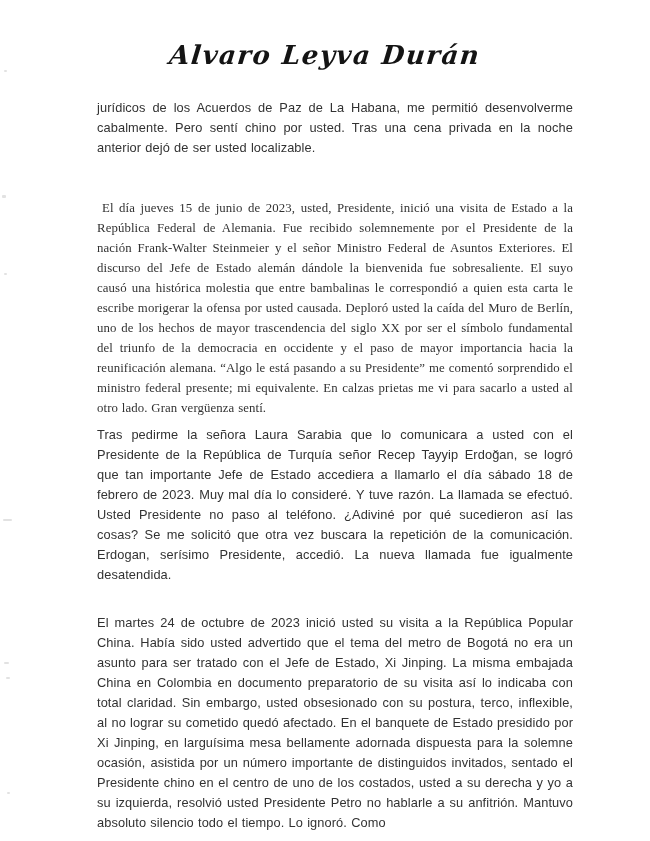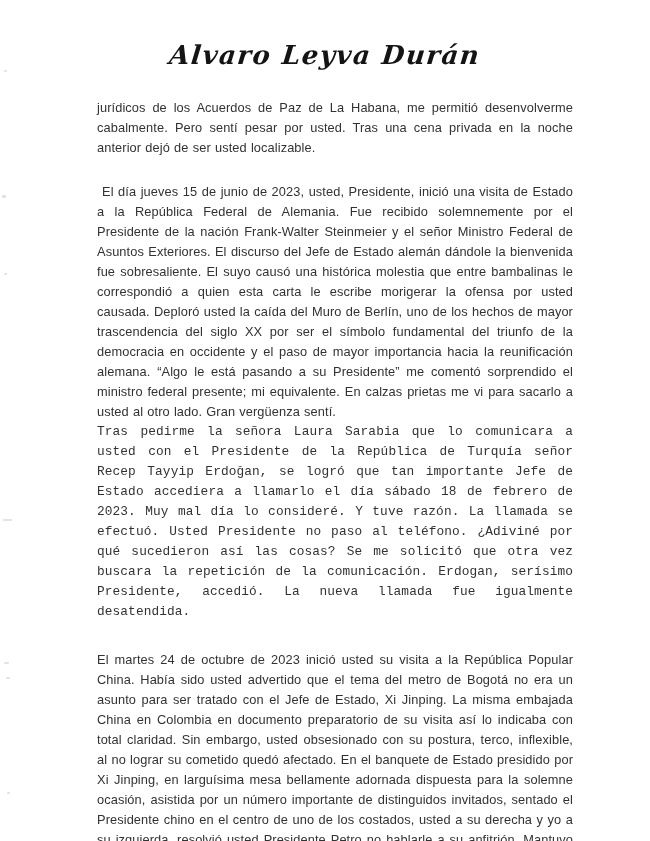--- a/index.html
+++ b/index.html
@@ -38,39 +38,39 @@
   }
   .body-text p {
     margin: 0;
     font-size: 12.8px;
     line-height: 20px;
     text-align: justify;
     color: #323232;
     letter-spacing: 0.1px;
     word-spacing: 0.5px;
   }
-  p.para-2 { margin-top: 24px; text-indent: 5px; }
-  p.para-3 { margin-top: 0; font-family: Liberation Mono, monospace; }
+  p.para-2 { margin-top: 40px; text-indent: 5px; font-family: Liberation Serif, serif; }
+  p.para-3 { margin-top: 7px; }
   p.para-4 { margin-top: 28px; }
   .smudge {
     position: absolute;
     background: #d2d2d2;
     opacity: 0.65;
     border-radius: 1px;
   }
 </style>
 </head>
 <body>
 
 <div class="page">
 
   <h1 class="signature-header">Alvaro Leyva Durán</h1>
 
   <div class="body-text">
-    <p class="para-1">jurídicos de los Acuerdos de Paz de La Habana, me permitió desenvolverme cabalmente. Pero sentí pesar por usted. Tras una cena privada en la noche anterior dejó de ser usted localizable.</p>
+    <p class="para-1">jurídicos de los Acuerdos de Paz de La Habana, me permitió desenvolverme cabalmente. Pero sentí chino por usted. Tras una cena privada en la noche anterior dejó de ser usted localizable.</p>
     <p class="para-2">El día jueves 15 de junio de 2023, usted, Presidente, inició una visita de Estado a la República Federal de Alemania. Fue recibido solemnemente por el Presidente de la nación Frank-Walter Steinmeier y el señor Ministro Federal de Asuntos Exteriores. El discurso del Jefe de Estado alemán dándole la bienvenida fue sobresaliente. El suyo causó una histórica molestia que entre bambalinas le correspondió a quien esta carta le escribe morigerar la ofensa por usted causada. Deploró usted la caída del Muro de Berlín, uno de los hechos de mayor trascendencia del siglo XX por ser el símbolo fundamental del triunfo de la democracia en occidente y el paso de mayor importancia hacia la reunificación alemana. “Algo le está pasando a su Presidente” me comentó sorprendido el ministro federal presente; mi equivalente. En calzas prietas me vi para sacarlo a usted al otro lado. Gran vergüenza sentí.</p>
     <p class="para-3">Tras pedirme la señora Laura Sarabia que lo comunicara a usted con el Presidente de la República de Turquía señor Recep Tayyip Erdoğan, se logró que tan importante Jefe de Estado accediera a llamarlo el día sábado 18 de febrero de 2023. Muy mal día lo consideré. Y tuve razón. La llamada se efectuó. Usted Presidente no paso al teléfono. ¿Adiviné por qué sucedieron así las cosas? Se me solicitó que otra vez buscara la repetición de la comunicación. Erdogan, serísimo Presidente, accedió. La nueva llamada fue igualmente desatendida.</p>
     <p class="para-4">El martes 24 de octubre de 2023 inició usted su visita a la República Popular China. Había sido usted advertido que el tema del metro de Bogotá no era un asunto para ser tratado con el Jefe de Estado, Xi Jinping. La misma embajada China en Colombia en documento preparatorio de su visita así lo indicaba con total claridad. Sin embargo, usted obsesionado con su postura, terco, inflexible, al no lograr su cometido quedó afectado. En el banquete de Estado presidido por Xi Jinping, en larguísima mesa bellamente adornada dispuesta para la solemne ocasión, asistida por un número importante de distinguidos invitados, sentado el Presidente chino en el centro de uno de los costados, usted a su derecha y yo a su izquierda, resolvió usted Presidente Petro no hablarle a su anfitrión. Mantuvo absoluto silencio todo el tiempo. Lo ignoró. Como</p>
   </div>
 
   <span class="smudge" style="left:4px; top:70px; width:3px; height:2px;"></span>
   <span class="smudge" style="left:2px; top:195px; width:4px; height:3px;"></span>
   <span class="smudge" style="left:4px; top:273px; width:3px; height:2px;"></span>
   <span class="smudge" style="left:3px; top:519px; width:9px; height:2px;"></span>
   <span class="smudge" style="left:4px; top:662px; width:5px; height:2px;"></span>

